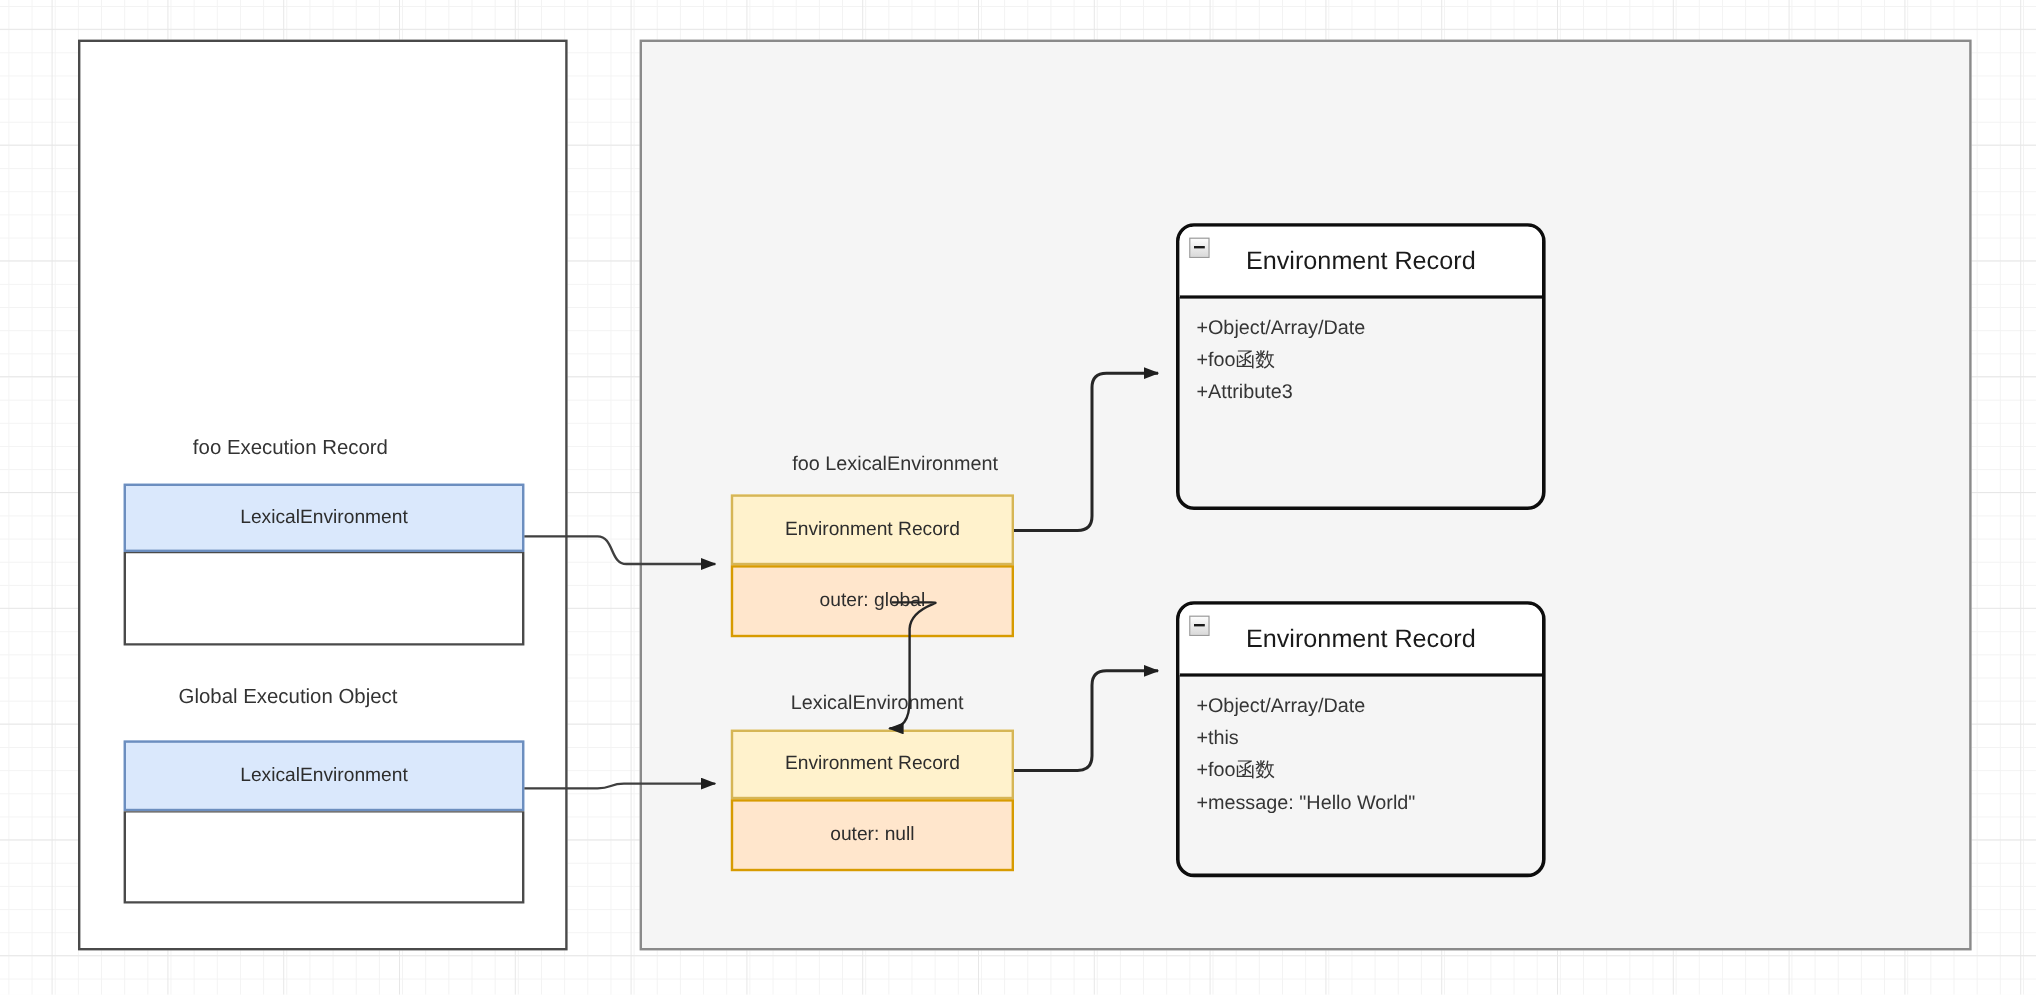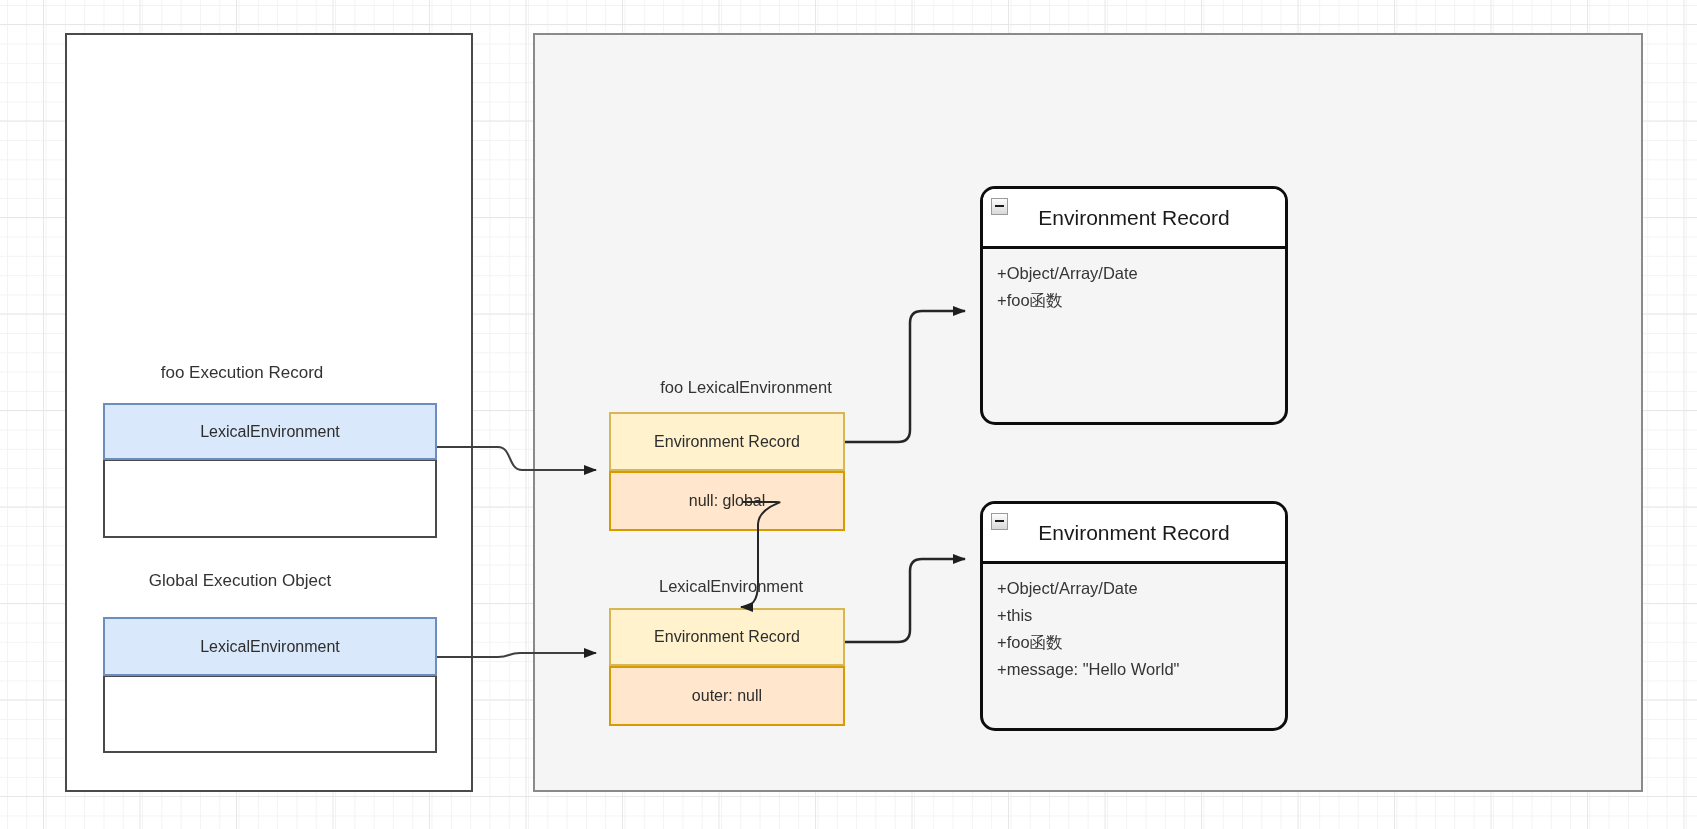--- a/index.html
+++ b/index.html
@@ -75,39 +75,40 @@
   </div>
   <div class="abs white-box" style="left:103px; top:676px; height:77px;"></div>
 
   <div class="abs env-panel"></div>
 
   <div class="abs lbl mid-label" style="left:596px; top:378px; width:300px;">foo LexicalEnvironment</div>
   <div class="abs yellow-box" style="left:609px; top:412px; height:59px;">
     <span>Environment Record</span>
   </div>
   <div class="abs orange-box" style="left:609px; top:471px; height:60px;">
-    <span>null: global</span>
+    <span>outer: global</span>
   </div>
 
   <div class="abs lbl mid-label" style="left:581px; top:577px; width:300px;">LexicalEnvironment</div>
   <div class="abs yellow-box" style="left:609px; top:608px; height:58px;">
     <span>Environment Record</span>
   </div>
   <div class="abs orange-box" style="left:609px; top:666px; height:60px;">
     <span>outer: null</span>
   </div>
 
   <div class="abs uml" style="left:980px; top:186px; height:239px;">
     <div class="title">
       <span class="collapse"></span>
       <span>Environment Record</span>
     </div>
     <div class="body">
       <div>+Object/Array/Date</div>
       <div>+foo函数</div>
+      <div>+Attribute3</div>
     </div>
   </div>
 
   <div class="abs uml" style="left:980px; top:501px; height:230px;">
     <div class="title">
       <span class="collapse"></span>
       <span>Environment Record</span>
     </div>
     <div class="body">
       <div>+Object/Array/Date</div>

